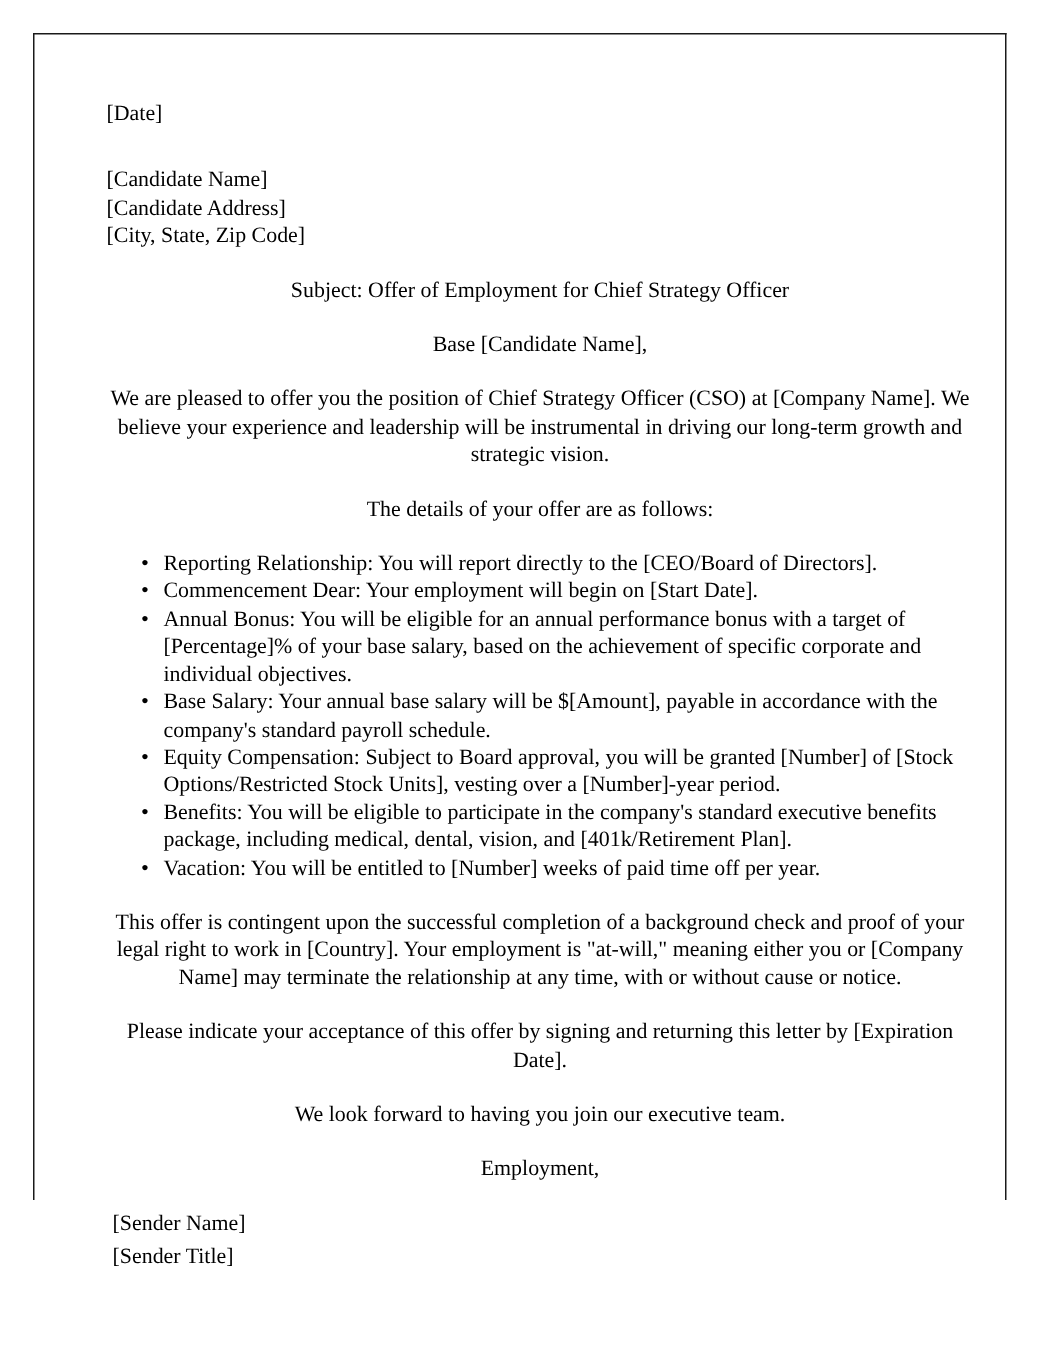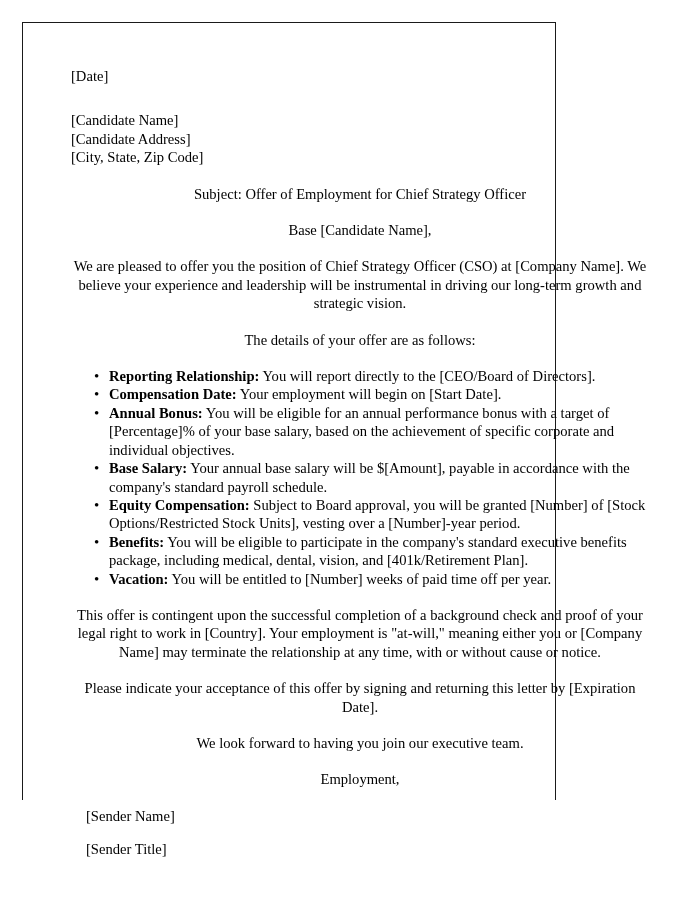--- a/index.html
+++ b/index.html
@@ -15,21 +15,21 @@
     overflow: hidden;
     font-family: "Liberation Serif", "DejaVu Serif", serif;
     color: #000000;
   }
 
   
   .page-frame {
     position: absolute;
     left: 22px;
     top: 22px;
-    width: 534px;
+    width: 649px;
     height: 778px;
     border: 1px solid #1a1a1a;
     border-bottom: none;
     box-sizing: border-box;
     background: #ffffff;
   }
 
   .letter-body {
     position: absolute;
     left: 48px;
@@ -69,28 +69,28 @@
   }
   .bullets li::before {
     content: "\2022";
     position: absolute;
     left: 23px;
     top: 0;
     font-size: 15px;
     line-height: 18.4px;
   }
   .lbl {
-    font-weight: bold;
+    font-weight: normal;
   }
 
   .sig-block {
     margin: 0;
   }
   .sig-line {
-    margin: 15px;
+    margin: 4px;
     line-height: 18.4px;
   }
 </style>
 </head>
 <body>
 
 <div class="page-frame">
   <div class="letter-body">
 
     <p class="date-line">[Date]</p>
@@ -104,21 +104,21 @@
     <p class="para">Subject: Offer of Employment for Chief Strategy Officer</p>
 
     <p class="para">Base [Candidate Name],</p>
 
     <p class="para">We are pleased to offer you the position of Chief Strategy Officer (CSO) at [Company Name]. We believe your experience and leadership will be instrumental in driving our long-term growth and strategic vision.</p>
 
     <p class="para">The details of your offer are as follows:</p>
 
     <ul class="bullets">
       <li><span class="lbl">Reporting Relationship:</span> <span>You will report directly to the [CEO/Board of Directors].</span></li>
-      <li><span class="lbl">Compensation Date:</span> <span>Your employment will begin on [Start Date].</span></li>
+      <li><span class="lbl">Commencement Dear:</span> <span>Your employment will begin on [Start Date].</span></li>
       <li><span class="lbl">Annual Bonus:</span> <span>You will be eligible for an annual performance bonus with a target of [Percentage]% of your base salary, based on the achievement of specific corporate and individual objectives.</span></li>
       <li><span class="lbl">Base Salary:</span> <span>Your annual base salary will be $[Amount], payable in accordance with the company's standard payroll schedule.</span></li>
       <li><span class="lbl">Equity Compensation:</span> <span>Subject to Board approval, you will be granted [Number] of [Stock Options/Restricted Stock Units], vesting over a [Number]-year period.</span></li>
       <li><span class="lbl">Benefits:</span> <span>You will be eligible to participate in the company's standard executive benefits package, including medical, dental, vision, and [401k/Retirement Plan].</span></li>
       <li><span class="lbl">Vacation:</span> <span>You will be entitled to [Number] weeks of paid time off per year.</span></li>
     </ul>
 
     <p class="para">This offer is contingent upon the successful completion of a background check and proof of your legal right to work in [Country]. Your employment is "at-will," meaning either you or [Company Name] may terminate the relationship at any time, with or without cause or notice.</p>
 
     <p class="para">Please indicate your acceptance of this offer by signing and returning this letter by [Expiration Date].</p>

